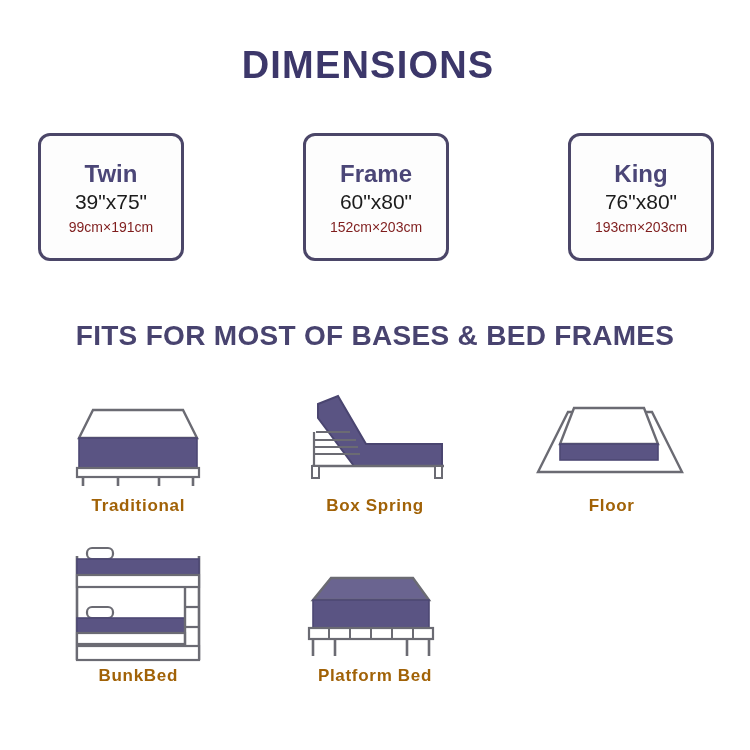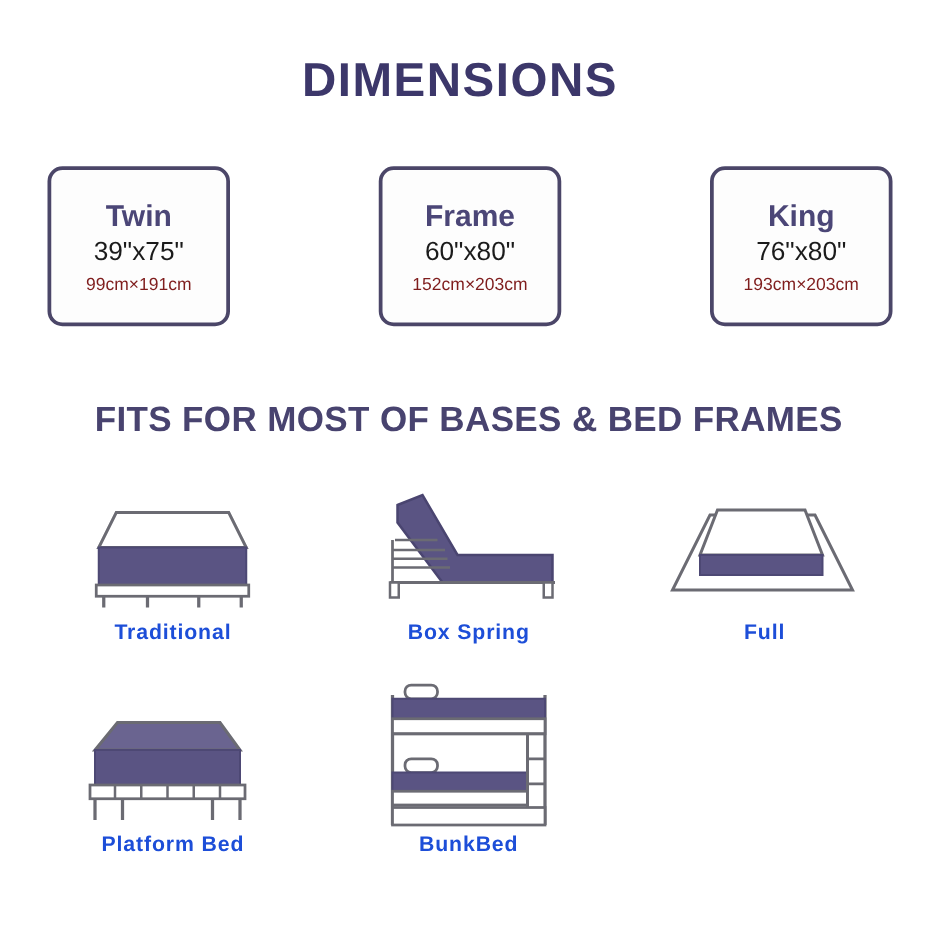--- a/index.html
+++ b/index.html
@@ -71,21 +71,21 @@
   .cell{
     display:flex;flex-direction:column;
     align-items:center;justify-content:flex-start;
   }
   .icon-wrap{
     height:118px;width:210px;
     display:flex;align-items:center;justify-content:center;
   }
   .cell-label{
     font-size:17px;font-weight:bold;
-    color:#1d4ed8;letter-spacing:0.7px;
+    color:#a16207;letter-spacing:0.7px;
     text-align:center;
     font-family:"Liberation Sans", sans-serif;
   }
   svg{display:block;}
 </style>
 </head>
 <body>
 
 <div class="page">
 
@@ -163,21 +163,48 @@
       <div class="icon-wrap">
         <svg width="160" height="110" viewBox="0 0 160 110">
 
           <polygon points="36,30 120,30 150,90 6,90" fill="#ffffff" stroke="#6b6b73" stroke-width="2.4"></polygon>
 
           <polygon points="42,26 112,26 126,62 28,62" fill="#ffffff" stroke="#6b6b73" stroke-width="2.4"></polygon>
 
           <rect x="28" y="62" width="98" height="16" fill="#5a5483" stroke="#4d4874" stroke-width="1.6"></rect>
         </svg>
       </div>
-      <div class="cell-label">Full</div>
+      <div class="cell-label">Floor</div>
+    </div>
+
+    <div class="cell">
+      <div class="icon-wrap">
+        <svg width="150" height="130" viewBox="0 0 150 130">
+
+          <line x1="14" y1="14" x2="14" y2="118" stroke="#6b6b73" stroke-width="2.6"></line>
+          <line x1="136" y1="14" x2="136" y2="118" stroke="#6b6b73" stroke-width="2.6"></line>
+
+          <rect x="24" y="6" width="26" height="11" rx="5" fill="#ffffff" stroke="#6b6b73" stroke-width="2.2"></rect>
+          <rect x="14" y="17" width="122" height="16" fill="#5a5483" stroke="#4d4874" stroke-width="1.6"></rect>
+          <rect x="14" y="33" width="122" height="12" fill="#ffffff" stroke="#6b6b73" stroke-width="2.2"></rect>
+
+          <line x1="14" y1="45" x2="136" y2="45" stroke="#6b6b73" stroke-width="2.2"></line>
+
+          <rect x="24" y="65" width="26" height="11" rx="5" fill="#ffffff" stroke="#6b6b73" stroke-width="2.2"></rect>
+          <rect x="14" y="76" width="108" height="15" fill="#5a5483" stroke="#4d4874" stroke-width="1.6"></rect>
+          <rect x="14" y="91" width="108" height="11" fill="#ffffff" stroke="#6b6b73" stroke-width="2.2"></rect>
+
+          <rect x="14" y="104" width="122" height="14" fill="#ffffff" stroke="#6b6b73" stroke-width="2.2"></rect>
+
+          <line x1="122" y1="45" x2="122" y2="104" stroke="#6b6b73" stroke-width="2.4"></line>
+          <line x1="122" y1="65" x2="136" y2="65" stroke="#6b6b73" stroke-width="2.2"></line>
+          <line x1="122" y1="85" x2="136" y2="85" stroke="#6b6b73" stroke-width="2.2"></line>
+        </svg>
+      </div>
+      <div class="cell-label">BunkBed</div>
     </div>
 
     <div class="cell">
       <div class="icon-wrap">
         <svg width="160" height="110" viewBox="0 0 160 110">
 
           <polygon points="36,26 118,26 134,48 18,48" fill="#6a6490" stroke="#6b6b73" stroke-width="2.4"></polygon>
 
           <rect x="18" y="48" width="116" height="28" fill="#5a5483" stroke="#4d4874" stroke-width="1.6"></rect>
 
@@ -190,41 +217,14 @@
 
           <line x1="18" y1="87" x2="18" y2="104" stroke="#6b6b73" stroke-width="2.6"></line>
           <line x1="40" y1="87" x2="40" y2="104" stroke="#6b6b73" stroke-width="2.6"></line>
           <line x1="112" y1="87" x2="112" y2="104" stroke="#6b6b73" stroke-width="2.6"></line>
           <line x1="134" y1="87" x2="134" y2="104" stroke="#6b6b73" stroke-width="2.6"></line>
         </svg>
       </div>
       <div class="cell-label">Platform Bed</div>
     </div>
 
-    <div class="cell">
-      <div class="icon-wrap">
-        <svg width="150" height="130" viewBox="0 0 150 130">
-
-          <line x1="14" y1="14" x2="14" y2="118" stroke="#6b6b73" stroke-width="2.6"></line>
-          <line x1="136" y1="14" x2="136" y2="118" stroke="#6b6b73" stroke-width="2.6"></line>
-
-          <rect x="24" y="6" width="26" height="11" rx="5" fill="#ffffff" stroke="#6b6b73" stroke-width="2.2"></rect>
-          <rect x="14" y="17" width="122" height="16" fill="#5a5483" stroke="#4d4874" stroke-width="1.6"></rect>
-          <rect x="14" y="33" width="122" height="12" fill="#ffffff" stroke="#6b6b73" stroke-width="2.2"></rect>
-
-          <line x1="14" y1="45" x2="136" y2="45" stroke="#6b6b73" stroke-width="2.2"></line>
-
-          <rect x="24" y="65" width="26" height="11" rx="5" fill="#ffffff" stroke="#6b6b73" stroke-width="2.2"></rect>
-          <rect x="14" y="76" width="108" height="15" fill="#5a5483" stroke="#4d4874" stroke-width="1.6"></rect>
-          <rect x="14" y="91" width="108" height="11" fill="#ffffff" stroke="#6b6b73" stroke-width="2.2"></rect>
-
-          <rect x="14" y="104" width="122" height="14" fill="#ffffff" stroke="#6b6b73" stroke-width="2.2"></rect>
-
-          <line x1="122" y1="45" x2="122" y2="104" stroke="#6b6b73" stroke-width="2.4"></line>
-          <line x1="122" y1="65" x2="136" y2="65" stroke="#6b6b73" stroke-width="2.2"></line>
-          <line x1="122" y1="85" x2="136" y2="85" stroke="#6b6b73" stroke-width="2.2"></line>
-        </svg>
-      </div>
-      <div class="cell-label">BunkBed</div>
-    </div>
-
   </div>
 </div>
 
 </body></html>

